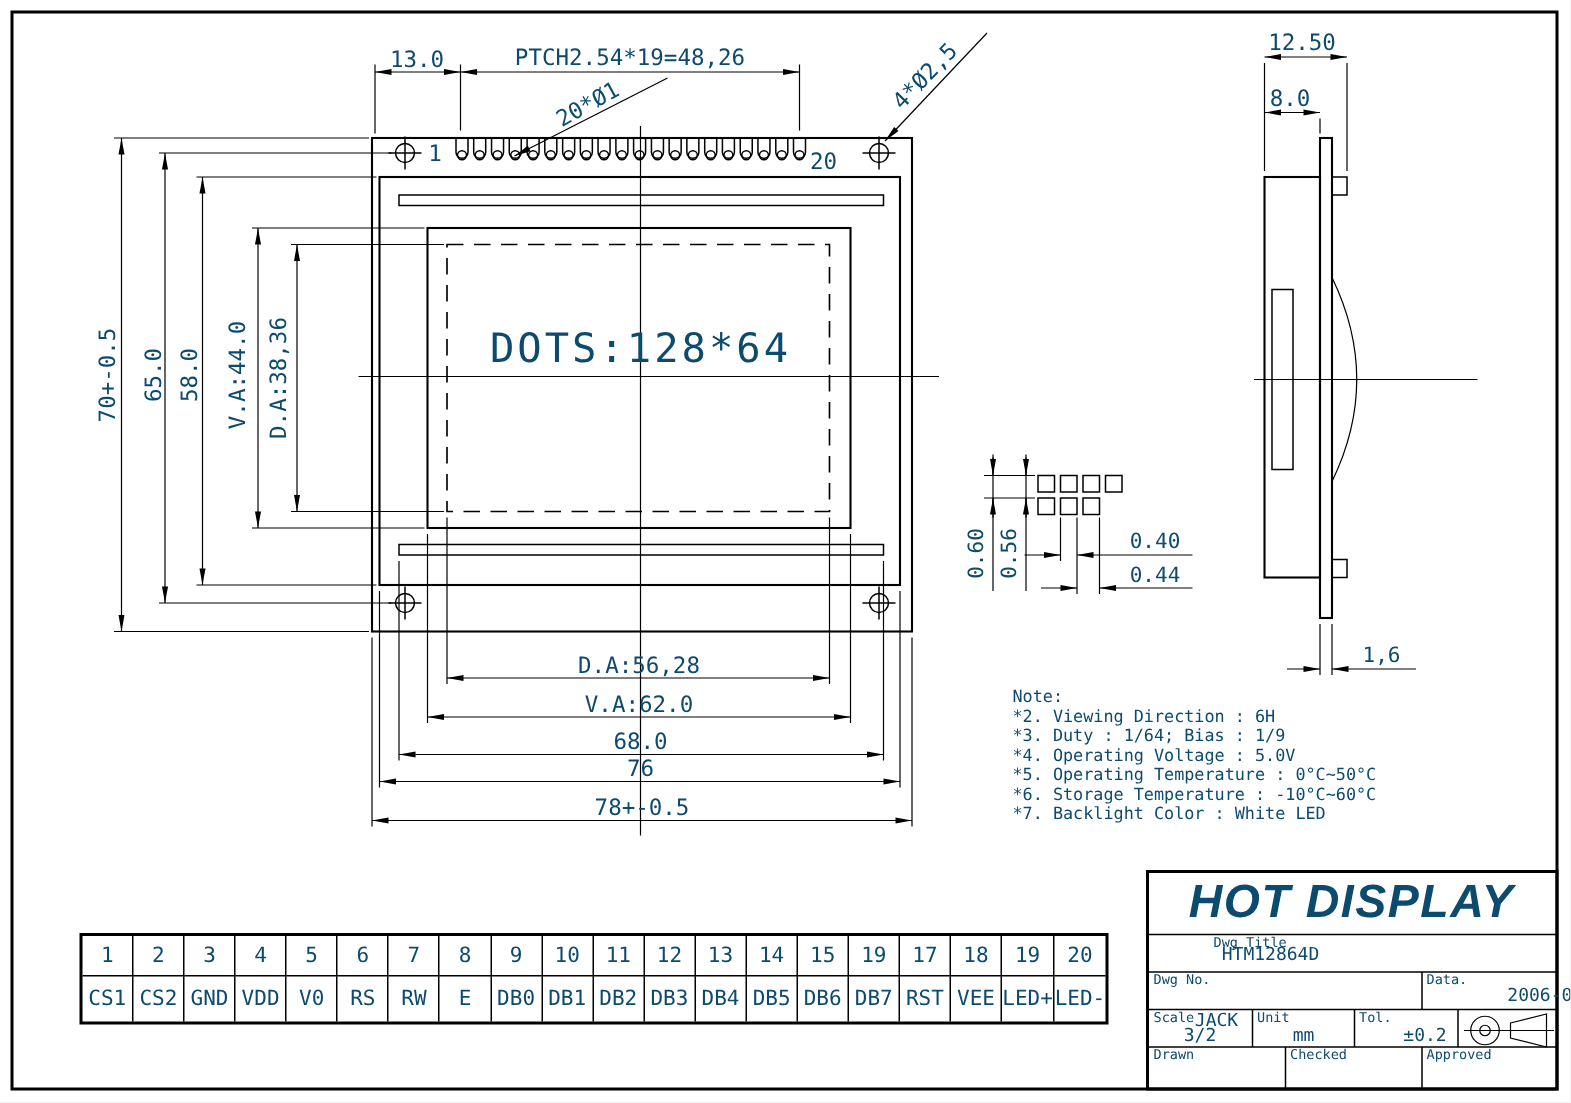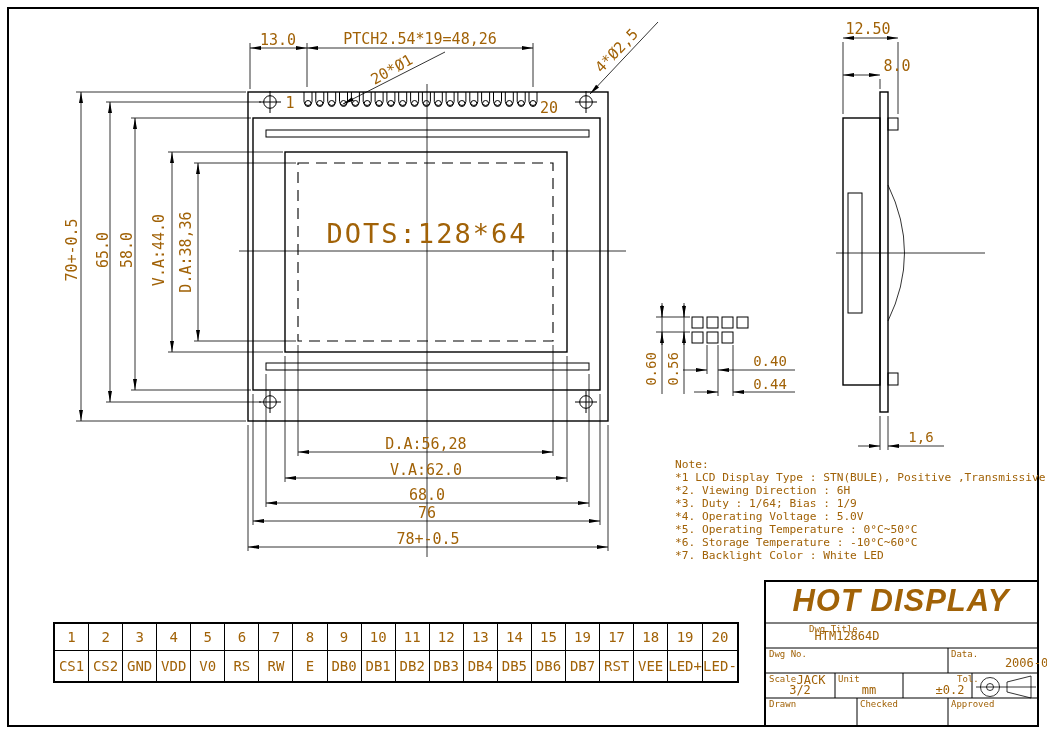--- a/index.html
+++ b/index.html
@@ -1,17 +1,17 @@
 <!DOCTYPE html>
 <html><head>
 <meta charset="utf-8">
 <style>
   html,body{margin:0;padding:0;background:#e8e8e8;}
   #page{position:relative;width:1047px;height:735px;background:#ffffff;overflow:hidden;
-        font-family:"DejaVu Sans Mono",monospace;color:#a16207;}
+        font-family:"DejaVu Sans Mono",monospace;color:#0c4a6e;}
   svg{position:absolute;left:0;top:0;}
   svg .o{stroke:#000;stroke-width:1.4;fill:none;}
   svg .m{stroke:#000;stroke-width:1;fill:none;}
   svg .e{stroke:#000;stroke-width:0.8;fill:none;}
   svg .da{stroke:#000;stroke-width:1.1;fill:none;stroke-dasharray:11,7;}
   svg .b2{stroke:#000;stroke-width:2;fill:none;}
   
   .t{position:absolute;font-family:"DejaVu Sans Mono",monospace;font-size:15px;line-height:1;
      white-space:nowrap;transform:translate(-50%,-50%);}
   .t14{font-size:14px;}
@@ -249,31 +249,30 @@
   <div class="t r90" style="left:127px;top:250px;">58.0</div>
   <div class="t r90" style="left:159px;top:250px;">V.A:44.0</div>
   <div class="t r90" style="left:186px;top:252px;">D.A:38,36</div>
   <div class="t" style="left:426px;top:444px;">D.A:56,28</div>
   <div class="t" style="left:426px;top:470px;">V.A:62.0</div>
   <div class="t" style="left:427px;top:495px;">68.0</div>
   <div class="t" style="left:427px;top:513px;">76</div>
   <div class="t" style="left:428px;top:539px;">78+-0.5</div>
 
   <div class="t" style="left:868px;top:29px;">12.50</div>
-  <div class="t" style="left:860px;top:66px;margin-left:37px;">8.0</div>
+  <div class="t" style="left:860px;top:66px;">8.0</div>
   <div class="t t14" style="left:921px;top:437px;">1,6</div>
 
   <div class="t t14 r90" style="left:651px;top:369px;">0.60</div>
   <div class="t t14 r90" style="left:673px;top:369px;">0.56</div>
   <div class="t t14" style="left:770px;top:361px;">0.40</div>
   <div class="t t14" style="left:770px;top:384px;">0.44</div>
 
   <div id="note-block">
       <div class="note-line">Note:</div>
-      <div class="note-line">*1 LCD Display Type : STN(BULE), Positive ,Transmissive</div>
       <div class="note-line">*2. Viewing Direction : 6H</div>
       <div class="note-line">*3. Duty : 1/64; Bias : 1/9</div>
       <div class="note-line">*4. Operating Voltage : 5.0V</div>
       <div class="note-line">*5. Operating Temperature : 0°C~50°C</div>
       <div class="note-line">*6. Storage Temperature : -10°C~60°C</div>
       <div class="note-line">*7. Backlight Color : White LED</div>
     </div>
 
   <div class="pin-table" id="pin-table">
       <div class="pt-c">1</div>
@@ -321,20 +320,20 @@
   <div class="hot">HOT DISPLAY</div>
   <div class="tl" style="left:809px;top:625px;">Dwg Title</div>
   <div class="tv" style="left:847px;top:636px;">HTM12864D</div>
   <div class="tl" style="left:769px;top:650px;">Dwg No.</div>
   <div class="tl" style="left:951px;top:650px;">Data.</div>
   <div class="tv" style="left:1041px;top:663px;">2006-08-01</div>
   <div class="tl" style="left:769px;top:675px;">Scale</div>
   <div class="tv" style="left:800px;top:690px;">3/2</div>
   <div class="tl" style="left:838px;top:675px;">Unit</div>
   <div class="tv" style="left:869px;top:690px;">mm</div>
-  <div class="tl" style="left:957px;top:675px;">Tol.</div>
+  <div class="tl" style="left:906px;top:675px;">Tol.</div>
   <div class="tv" style="left:950px;top:690px;">±0.2</div>
   <div class="tl" style="left:769px;top:700px;">Drawn</div>
   <div class="tv" style="left:811px;top:680px;">JACK</div>
   <div class="tl" style="left:860px;top:700px;">Checked</div>
   <div class="tl" style="left:951px;top:700px;">Approved</div>
 
 </div>
 
 </body></html>

